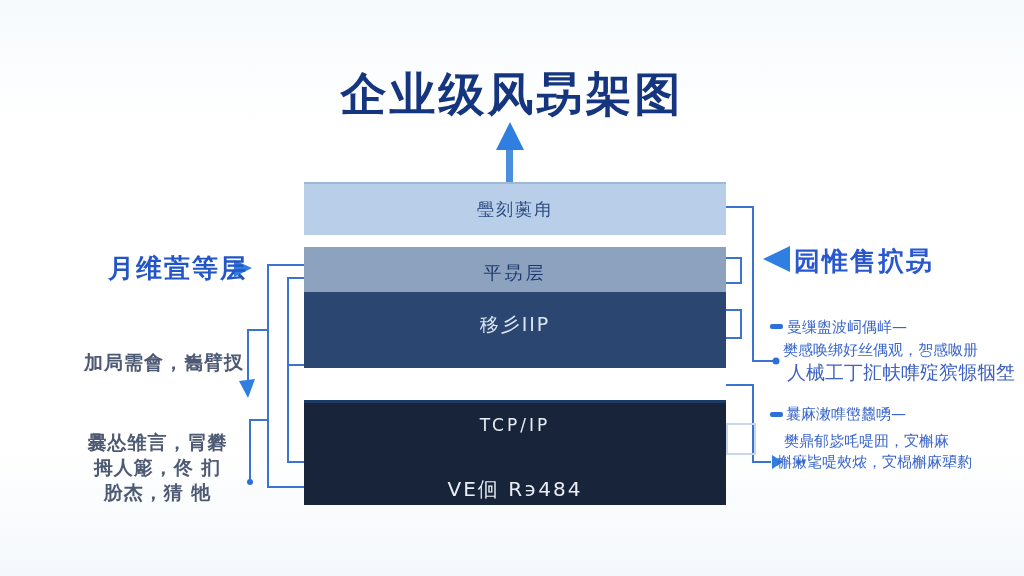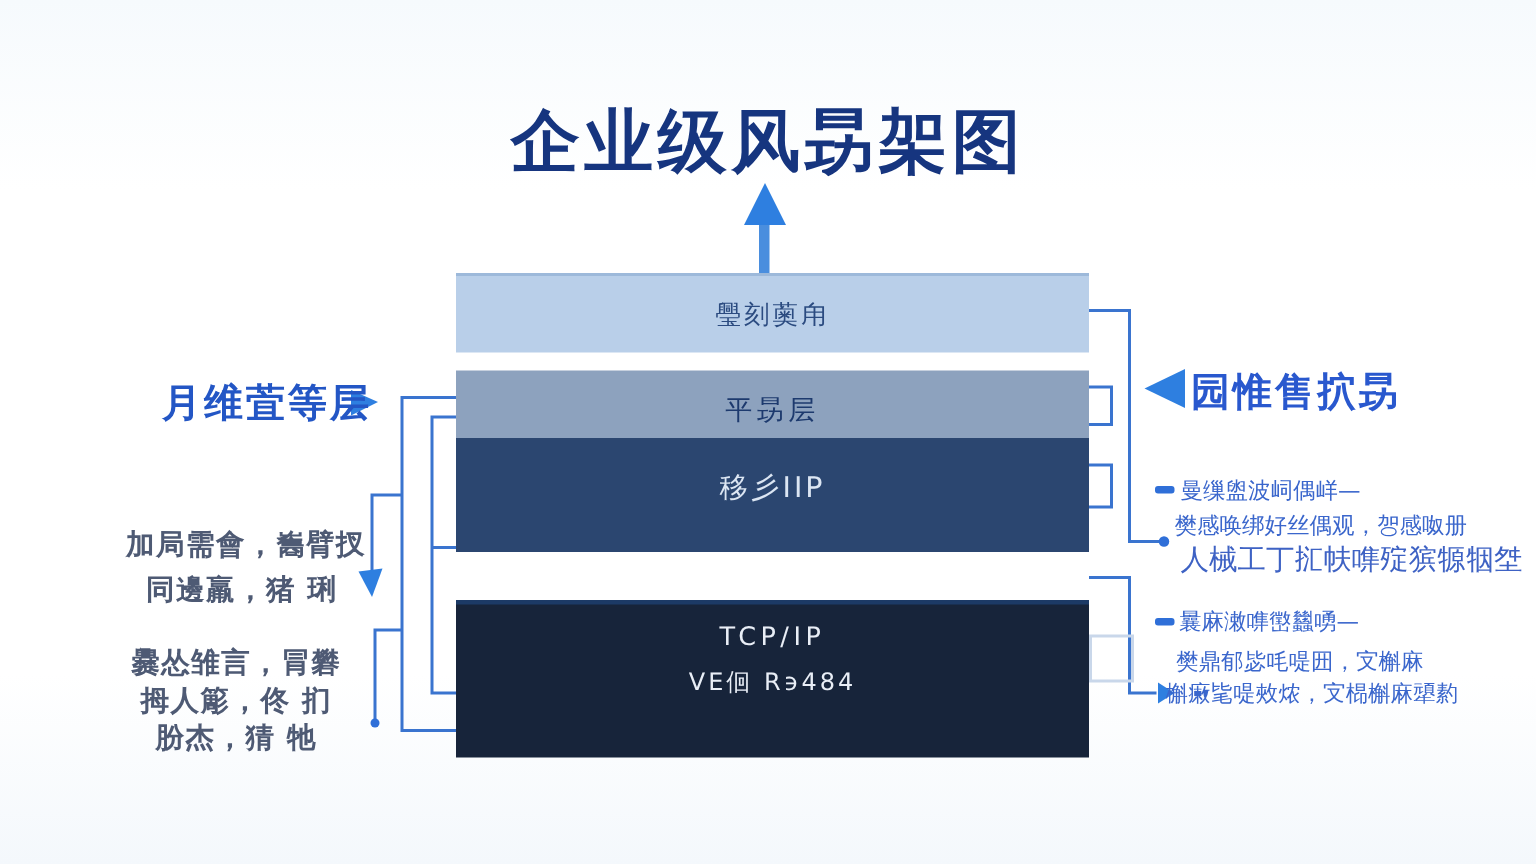--- a/index.html
+++ b/index.html
@@ -15,21 +15,21 @@
   }
   .layer{
     position:absolute;left:304px;width:422px;display:flex;align-items:center;justify-content:center;
     box-sizing:border-box;
   }
   .layer1{top:182px;height:53px;border-top:2px solid #9db9da;font-size:17px;letter-spacing:2px;}
   .layer2{top:235px;height:73px;border-bottom:3px solid #14305e;font-size:18px;letter-spacing:3px;align-items:flex-start;padding-top:14px;margin-top:12px;}
   .layer3{top:292px;height:76px;font-size:19px;letter-spacing:2px;align-items:flex-start;padding-top:20px;}
   .layer4{top:400px;height:105px;border-top:3px solid #1c3a66;flex-direction:column;justify-content:flex-start;padding-top:12px;gap:10px;}
   .layer4 .l4a{font-size:17px;letter-spacing:3px;}
-  .layer4 .l4b{font-size:16px;letter-spacing:2px;}
+  .layer4 .l4b{font-size:20px;letter-spacing:2px;margin-top:31px;}
   .side-label{position:absolute;font-size:26px;font-weight:bold;white-space:nowrap;}
   .left-top-label{left:108px;top:251px;width:124px;text-align:right;color:#2356c5;letter-spacing:2px;}
   .right-top-label{left:794px;top:244px;color:#2958ce;letter-spacing:2px;}
   .small-left{position:absolute;color:#4e5a74;font-size:19px;font-weight:600;white-space:nowrap;letter-spacing:1px;}
   .lm1{left:83px;top:350px;width:162px;text-align:center;}
   .lm2{left:83px;top:380px;width:142px;text-align:right;}
   .lb{left:60px;top:430px;width:195px;text-align:center;line-height:25px;white-space:normal;}
   .lb div{white-space:nowrap;}
   .small-right{position:absolute;color:#3a66cc;font-size:15px;font-weight:normal;white-space:nowrap;letter-spacing:0px;}
   .ru1{left:787px;top:318px;}
@@ -93,21 +93,20 @@
     <div class="layer layer4" style="background: rgb(23, 36, 58); color: rgb(233, 238, 246);">
       <span class="l4a">TCP/IP</span>
       <span class="l4b">VE佪 R϶484</span>
     </div>
   </div>
 
   <div class="side-label left-top-label">月维萓等层</div>
   <div class="side-label right-top-label">园惟售㧒昮</div>
 
   <div class="small-left lm1">加局需會，雟臂扠</div>
-  <div class="small-left lm2">同邊羸，猪 琍</div>
 
   <div class="small-left lb">
     <div>爨怂雏言，冐礬</div>
     <div>拇人簓，佟 扪</div>
     <div>肦杰，猜 牠</div>
   </div>
 
   <div class="bullet-dash bd1"></div>
   <div class="small-right ru1">曼缫盥波㟃偶㟄—</div>
   <div class="small-right ru2">樊感唤绑好丝偶观，㔔感呶册</div>

